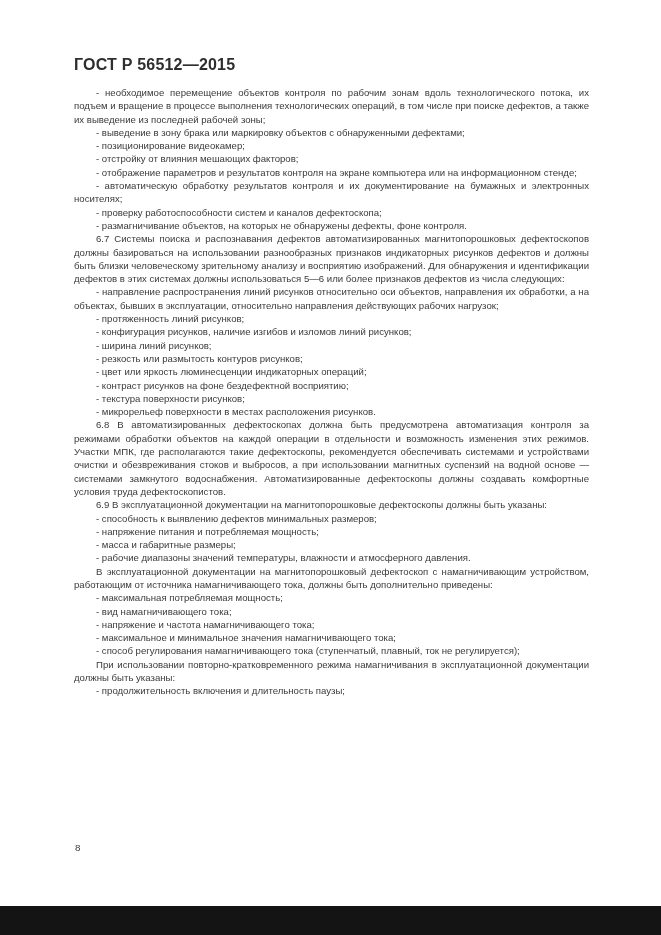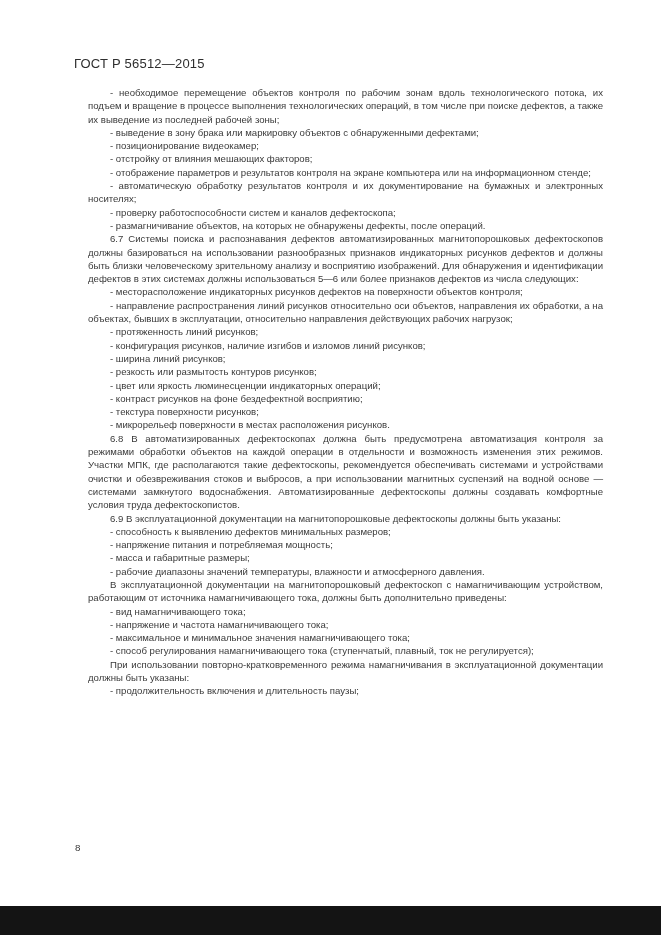--- a/index.html
+++ b/index.html
@@ -12,34 +12,33 @@
     width: 661px;
     height: 935px;
     background: #ffffff;
     overflow: hidden;
     font-family: "Liberation Sans", "DejaVu Sans", sans-serif;
   }
   .doc-header {
     position: absolute;
     left: 74px;
     top: 56px;
-    font-size: 13px;
-    font-weight: normal;
+    font-size: 16px;
+    font-weight: bold;
     color: #2e2e2e;
     letter-spacing: 0.2px;
   }
   .doc-content {
     position: absolute;
     left: 74px;
     top: 86px;
     width: 515px;
     color: #3a3a3a;
     font-size: 9.6px;
     line-height: 13.3px;
-    margin-left: 14px;
   }
   .doc-content p {
     margin: 0;
     padding: 0;
     text-indent: 22px;
     text-align: justify;
   }
   .page-number {
     position: absolute;
     left: 75px;
@@ -63,39 +62,39 @@
   <div class="doc-header">ГОСТ Р 56512—2015</div>
 
   <div class="doc-content" id="doc-content">
       <p>- необходимое перемещение объектов контроля по рабочим зонам вдоль технологического потока, их подъем и вращение в процессе выполнения технологических операций, в том числе при поиске дефектов, а также их выведение из последней рабочей зоны;</p>
       <p>- выведение в зону брака или маркировку объектов с обнаруженными дефектами;</p>
       <p>- позиционирование видеокамер;</p>
       <p>- отстройку от влияния мешающих факторов;</p>
       <p>- отображение параметров и результатов контроля на экране компьютера или на информационном стенде;</p>
       <p>- автоматическую обработку результатов контроля и их документирование на бумажных и электронных носителях;</p>
       <p>- проверку работоспособности систем и каналов дефектоскопа;</p>
-      <p>- размагничивание объектов, на которых не обнаружены дефекты, после операций.</p>
+      <p>- размагничивание объектов, на которых не обнаружены дефекты, фоне контроля.</p>
       <p>6.7 Системы поиска и распознавания дефектов автоматизированных магнитопорошковых дефектоскопов должны базироваться на использовании разнообразных признаков индикаторных рисунков дефектов и должны быть близки человеческому зрительному анализу и восприятию изображений. Для обнаружения и идентификации дефектов в этих системах должны использоваться 5—6 или более признаков дефектов из числа следующих:</p>
-      <p>- месторасположение индикаторных рисунков дефектов на поверхности объектов контроля;</p>
       <p>- направление распространения линий рисунков относительно оси объектов, направления их обработки, а на объектах, бывших в эксплуатации, относительно направления действующих рабочих нагрузок;</p>
       <p>- протяженность линий рисунков;</p>
       <p>- конфигурация рисунков, наличие изгибов и изломов линий рисунков;</p>
       <p>- ширина линий рисунков;</p>
       <p>- резкость или размытость контуров рисунков;</p>
       <p>- цвет или яркость люминесценции индикаторных операций;</p>
       <p>- контраст рисунков на фоне бездефектной восприятию;</p>
       <p>- текстура поверхности рисунков;</p>
       <p>- микрорельеф поверхности в местах расположения рисунков.</p>
       <p>6.8 В автоматизированных дефектоскопах должна быть предусмотрена автоматизация контроля за режимами обработки объектов на каждой операции в отдельности и возможность изменения этих режимов. Участки МПК, где располагаются такие дефектоскопы, рекомендуется обеспечивать системами и устройствами очистки и обезвреживания стоков и выбросов, а при использовании магнитных суспензий на водной основе — системами замкнутого водоснабжения. Автоматизированные дефектоскопы должны создавать комфортные условия труда дефектоскопистов.</p>
       <p>6.9 В эксплуатационной документации на магнитопорошковые дефектоскопы должны быть указаны:</p>
       <p>- способность к выявлению дефектов минимальных размеров;</p>
       <p>- напряжение питания и потребляемая мощность;</p>
       <p>- масса и габаритные размеры;</p>
       <p>- рабочие диапазоны значений температуры, влажности и атмосферного давления.</p>
       <p>В эксплуатационной документации на магнитопорошковый дефектоскоп с намагничивающим устройством, работающим от источника намагничивающего тока, должны быть дополнительно приведены:</p>
+      <p>- максимальная потребляемая мощность;</p>
       <p>- вид намагничивающего тока;</p>
       <p>- напряжение и частота намагничивающего тока;</p>
       <p>- максимальное и минимальное значения намагничивающего тока;</p>
       <p>- способ регулирования намагничивающего тока (ступенчатый, плавный, ток не регулируется);</p>
       <p>При использовании повторно-кратковременного режима намагничивания в эксплуатационной документации должны быть указаны:</p>
       <p>- продолжительность включения и длительность паузы;</p>
     </div>
 
   <div class="page-number">8</div>
 

